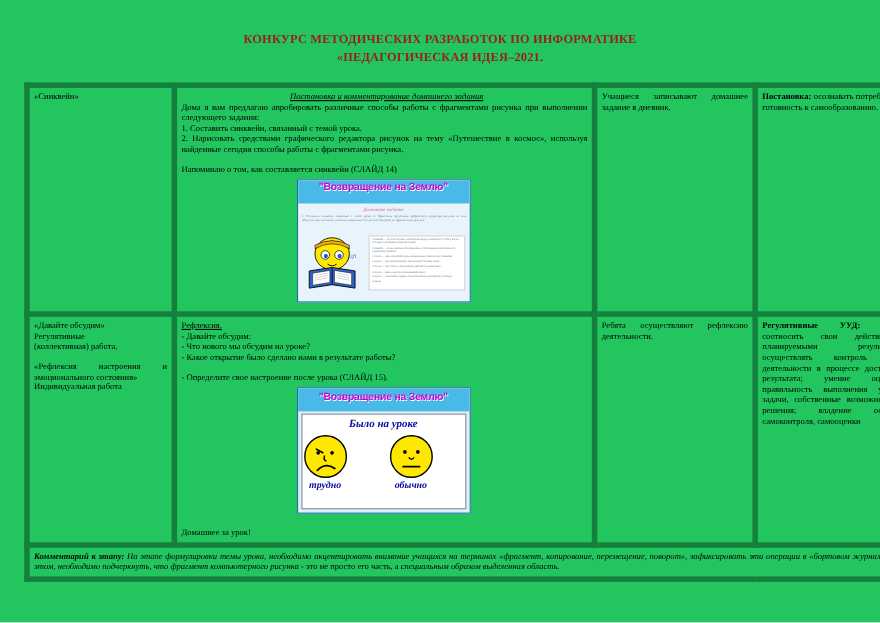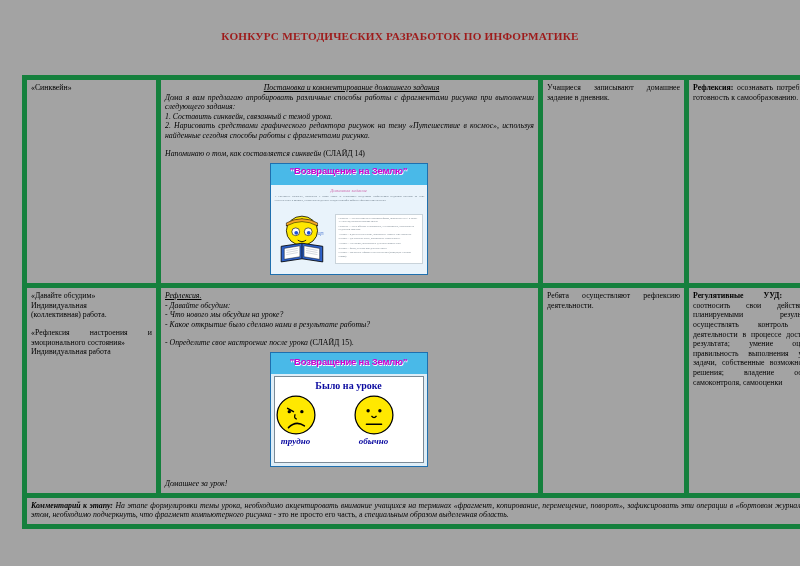--- a/index.html
+++ b/index.html
@@ -11,21 +11,21 @@
     width: 800px;
     height: 566px;
     font-family: "Liberation Serif", serif;
     color: #000000;
     overflow: hidden;
   }
   .page {
     position: relative;
     width: 800px;
     height: 566px;
-    background: #a3a3a3;
+    background: #22c55e;
   }
   .doc-title {
     position: absolute;
     left: 0;
     top: 28px;
     width: 800px;
     text-align: center;
     color: #9e1b1b;
     font-family: "Liberation Serif", serif;
     font-weight: bold;
@@ -50,21 +50,21 @@
     font-size: 7.8px;
     line-height: 9.6px;
     font-family: "Liberation Serif", serif;
   }
   .c1 { width: 121px; }
   .c2 { width: 369px; }
   .c3 { width: 133px; }
   .c4 { width: 133px; }
 
   .just { text-align: justify; text-justify: inter-word; }
-  .ital { font-style: italic; }
+  .ital { }
   .bold { font-weight: bold; }
   .uline { text-decoration: underline; }
   .pgap { height: 8px; }
   p.tp { margin: 0; }
 
   .cell-head {
     font-style: italic;
     text-decoration: underline;
     display: inline-block;
     margin-left: 4px;
@@ -178,20 +178,21 @@
     left: 3px; top: 23px;
     width: 150px; height: 87px;
     background: #ffffff;
     border: 0.6px solid #7b8a96;
     box-sizing: border-box;
   }
   .slide2 .inner-title {
     margin-top: 4px;
     text-align: center;
     font-family: "Liberation Serif", serif;
+    font-style: italic;
     font-weight: bold;
     font-size: 10px;
     color: #0a0aa0;
   }
   .faces {
     display: flex;
     justify-content: space-around;
     align-items: flex-end;
     margin-top: 3px;
     gap: 36px;
@@ -216,20 +217,21 @@
   .comment .lead { font-weight: bold; font-style: italic; }
   .comment .plain { font-style: normal; }
 </style>
 </head>
 <body>
 
 <div class="page">
 
   <div class="doc-title">
     <span>КОНКУРС МЕТОДИЧЕСКИХ РАЗРАБОТОК ПО ИНФОРМАТИКЕ</span>
+    <span class="l2">«ПЕДАГОГИЧЕСКАЯ ИДЕЯ–2021.</span>
   </div>
 
   <table class="lesson-table">
     <tbody>
 
       <tr>
         <td class="c1">
           <p class="tp">«Синквейн»</p>
         </td>
 
@@ -282,29 +284,29 @@
             </div>
           </div>
         </td>
 
         <td class="c3">
           <p class="tp just">Учащиеся записывают домашнее задание в дневник.</p>
         </td>
 
         <td class="c4">
           <p class="tp just">
-            <span class="bold">Рефлексия:</span><span> осознавать потребность и готовность к самообразованию.</span>
+            <span class="bold">Постановка:</span><span> осознавать потребность и готовность к самообразованию.</span>
           </p>
         </td>
       </tr>
 
       <tr>
         <td class="c1">
           <p class="tp">«Давайте обсудим»</p>
-          <p class="tp">Индивидуальная</p>
+          <p class="tp">Регулятивные</p>
           <p class="tp">(коллективная) работа.</p>
           <div class="pgap"></div>
           <p class="tp just">«Рефлексия настроения и эмоционального состояния»</p>
           <p class="tp">Индивидуальная работа</p>
         </td>
 
         <td class="c2">
           <p class="tp">
             <span class="uline ital">Рефлексия.</span>
           </p>

